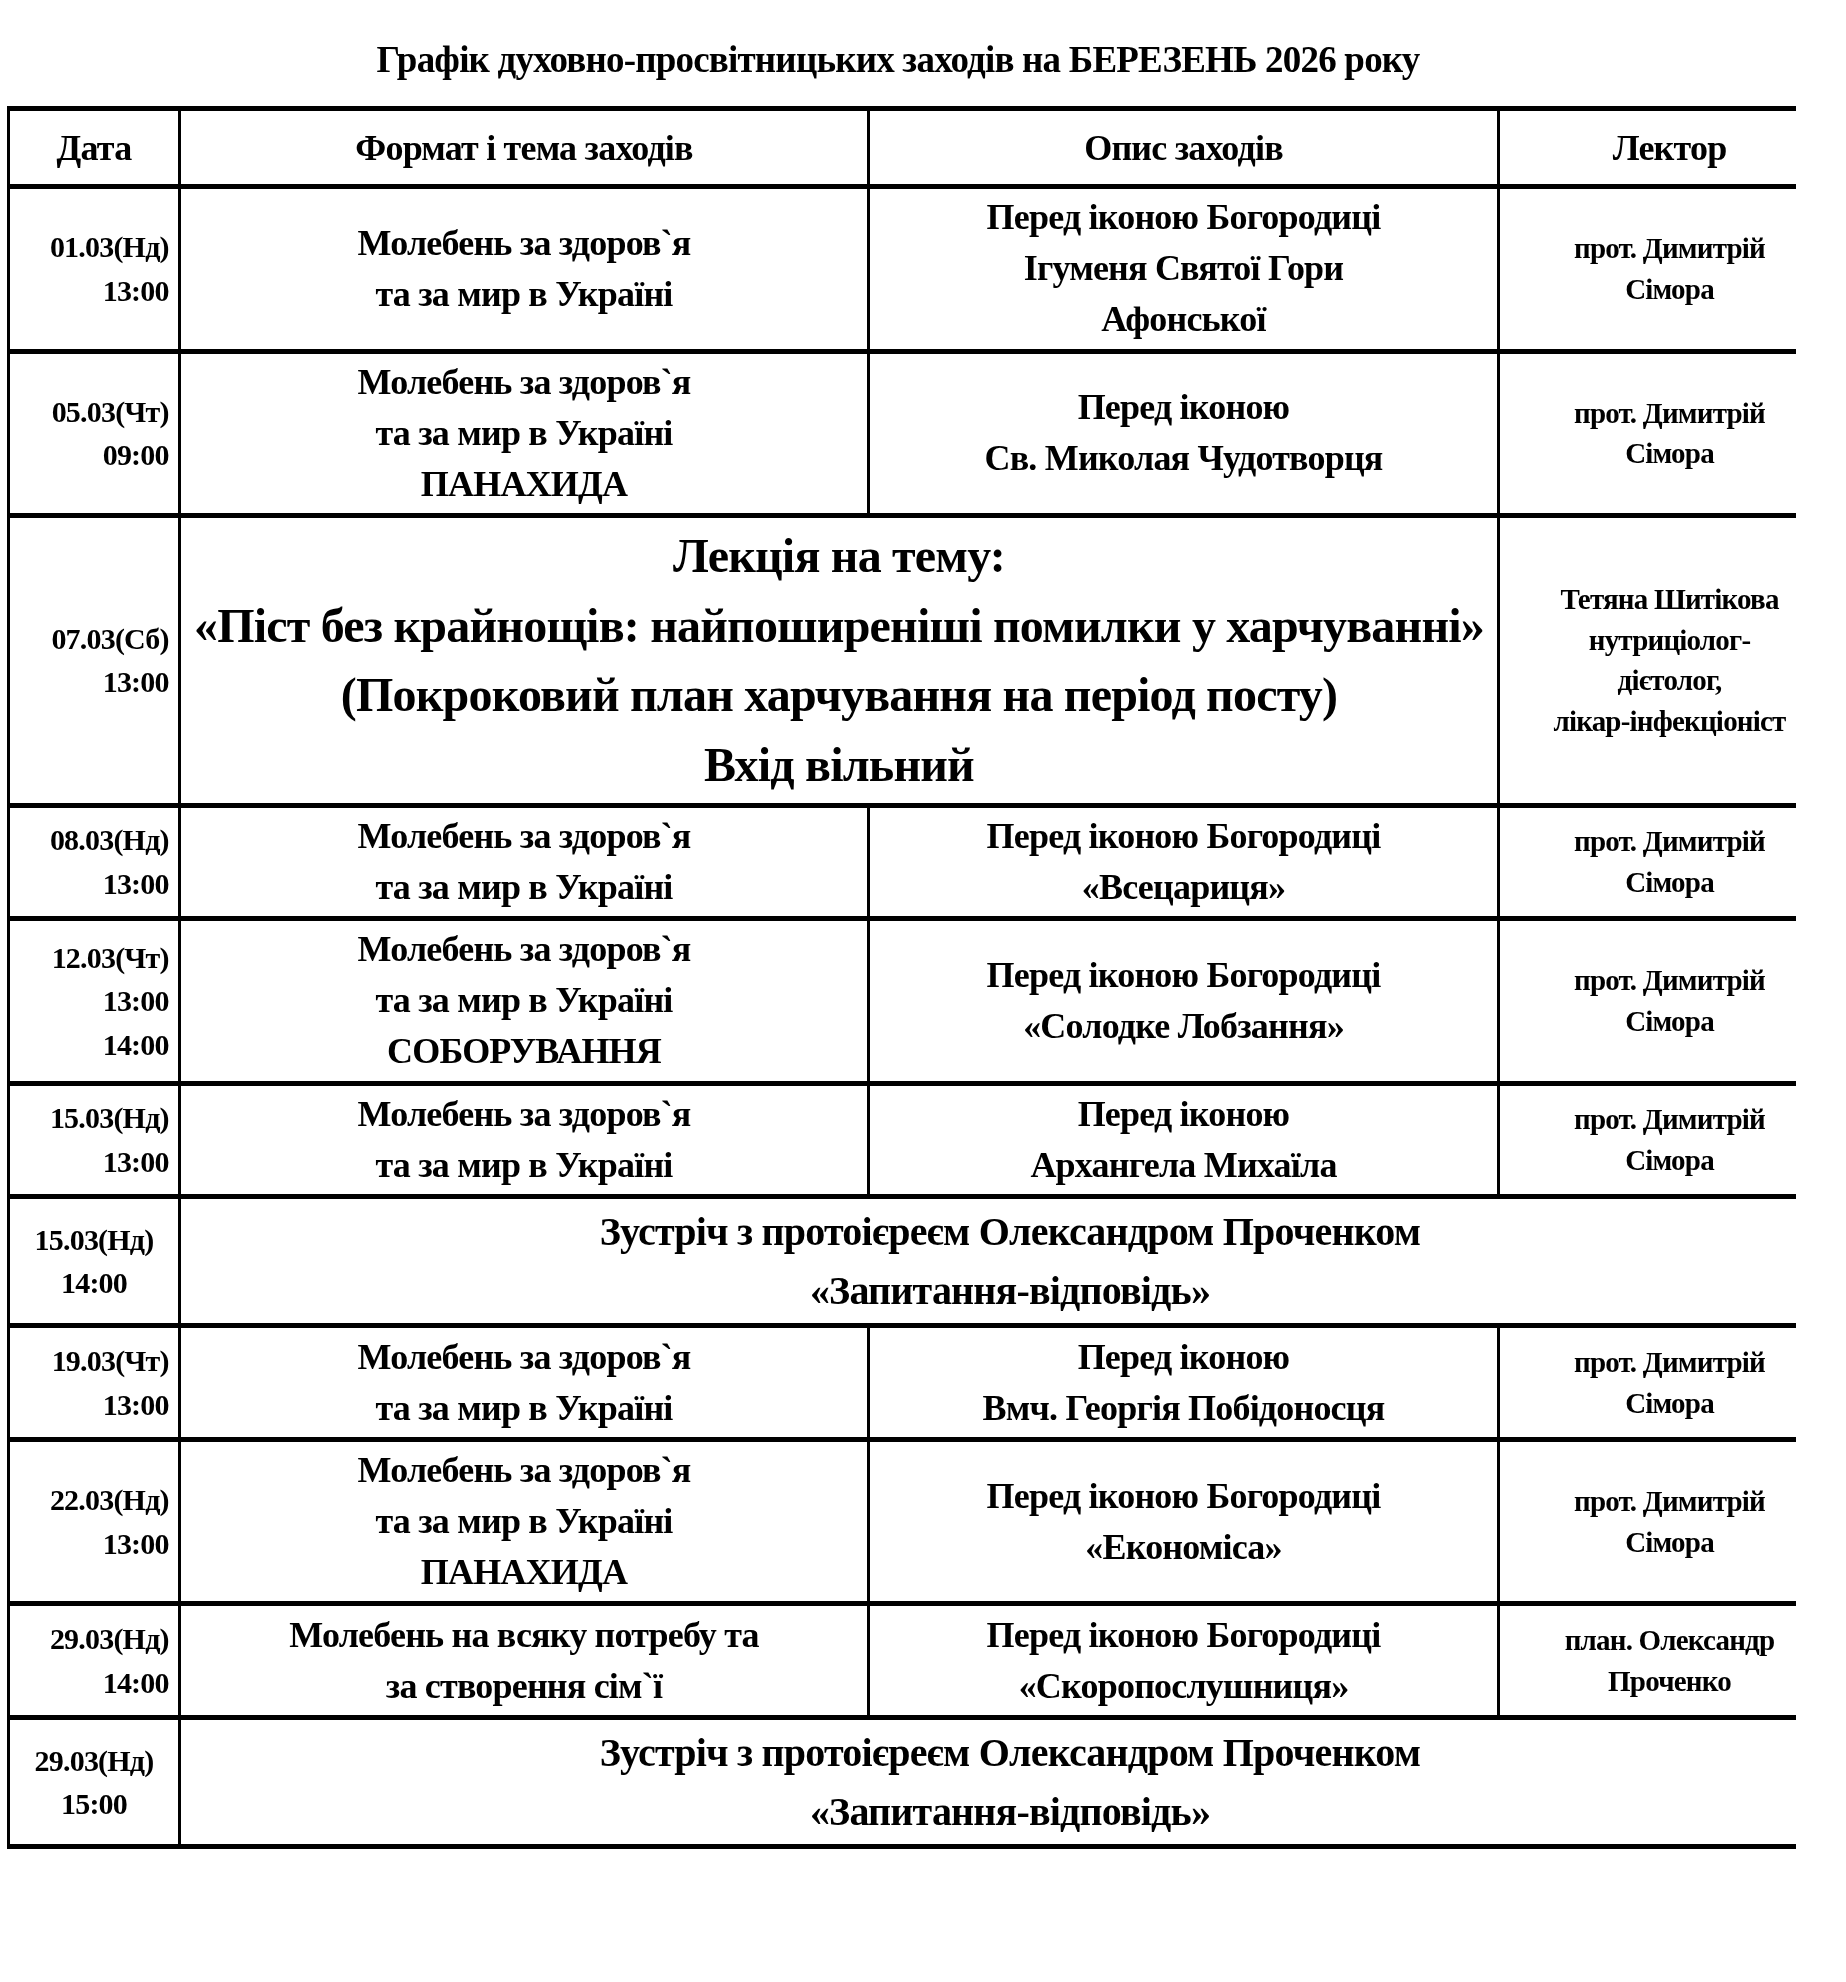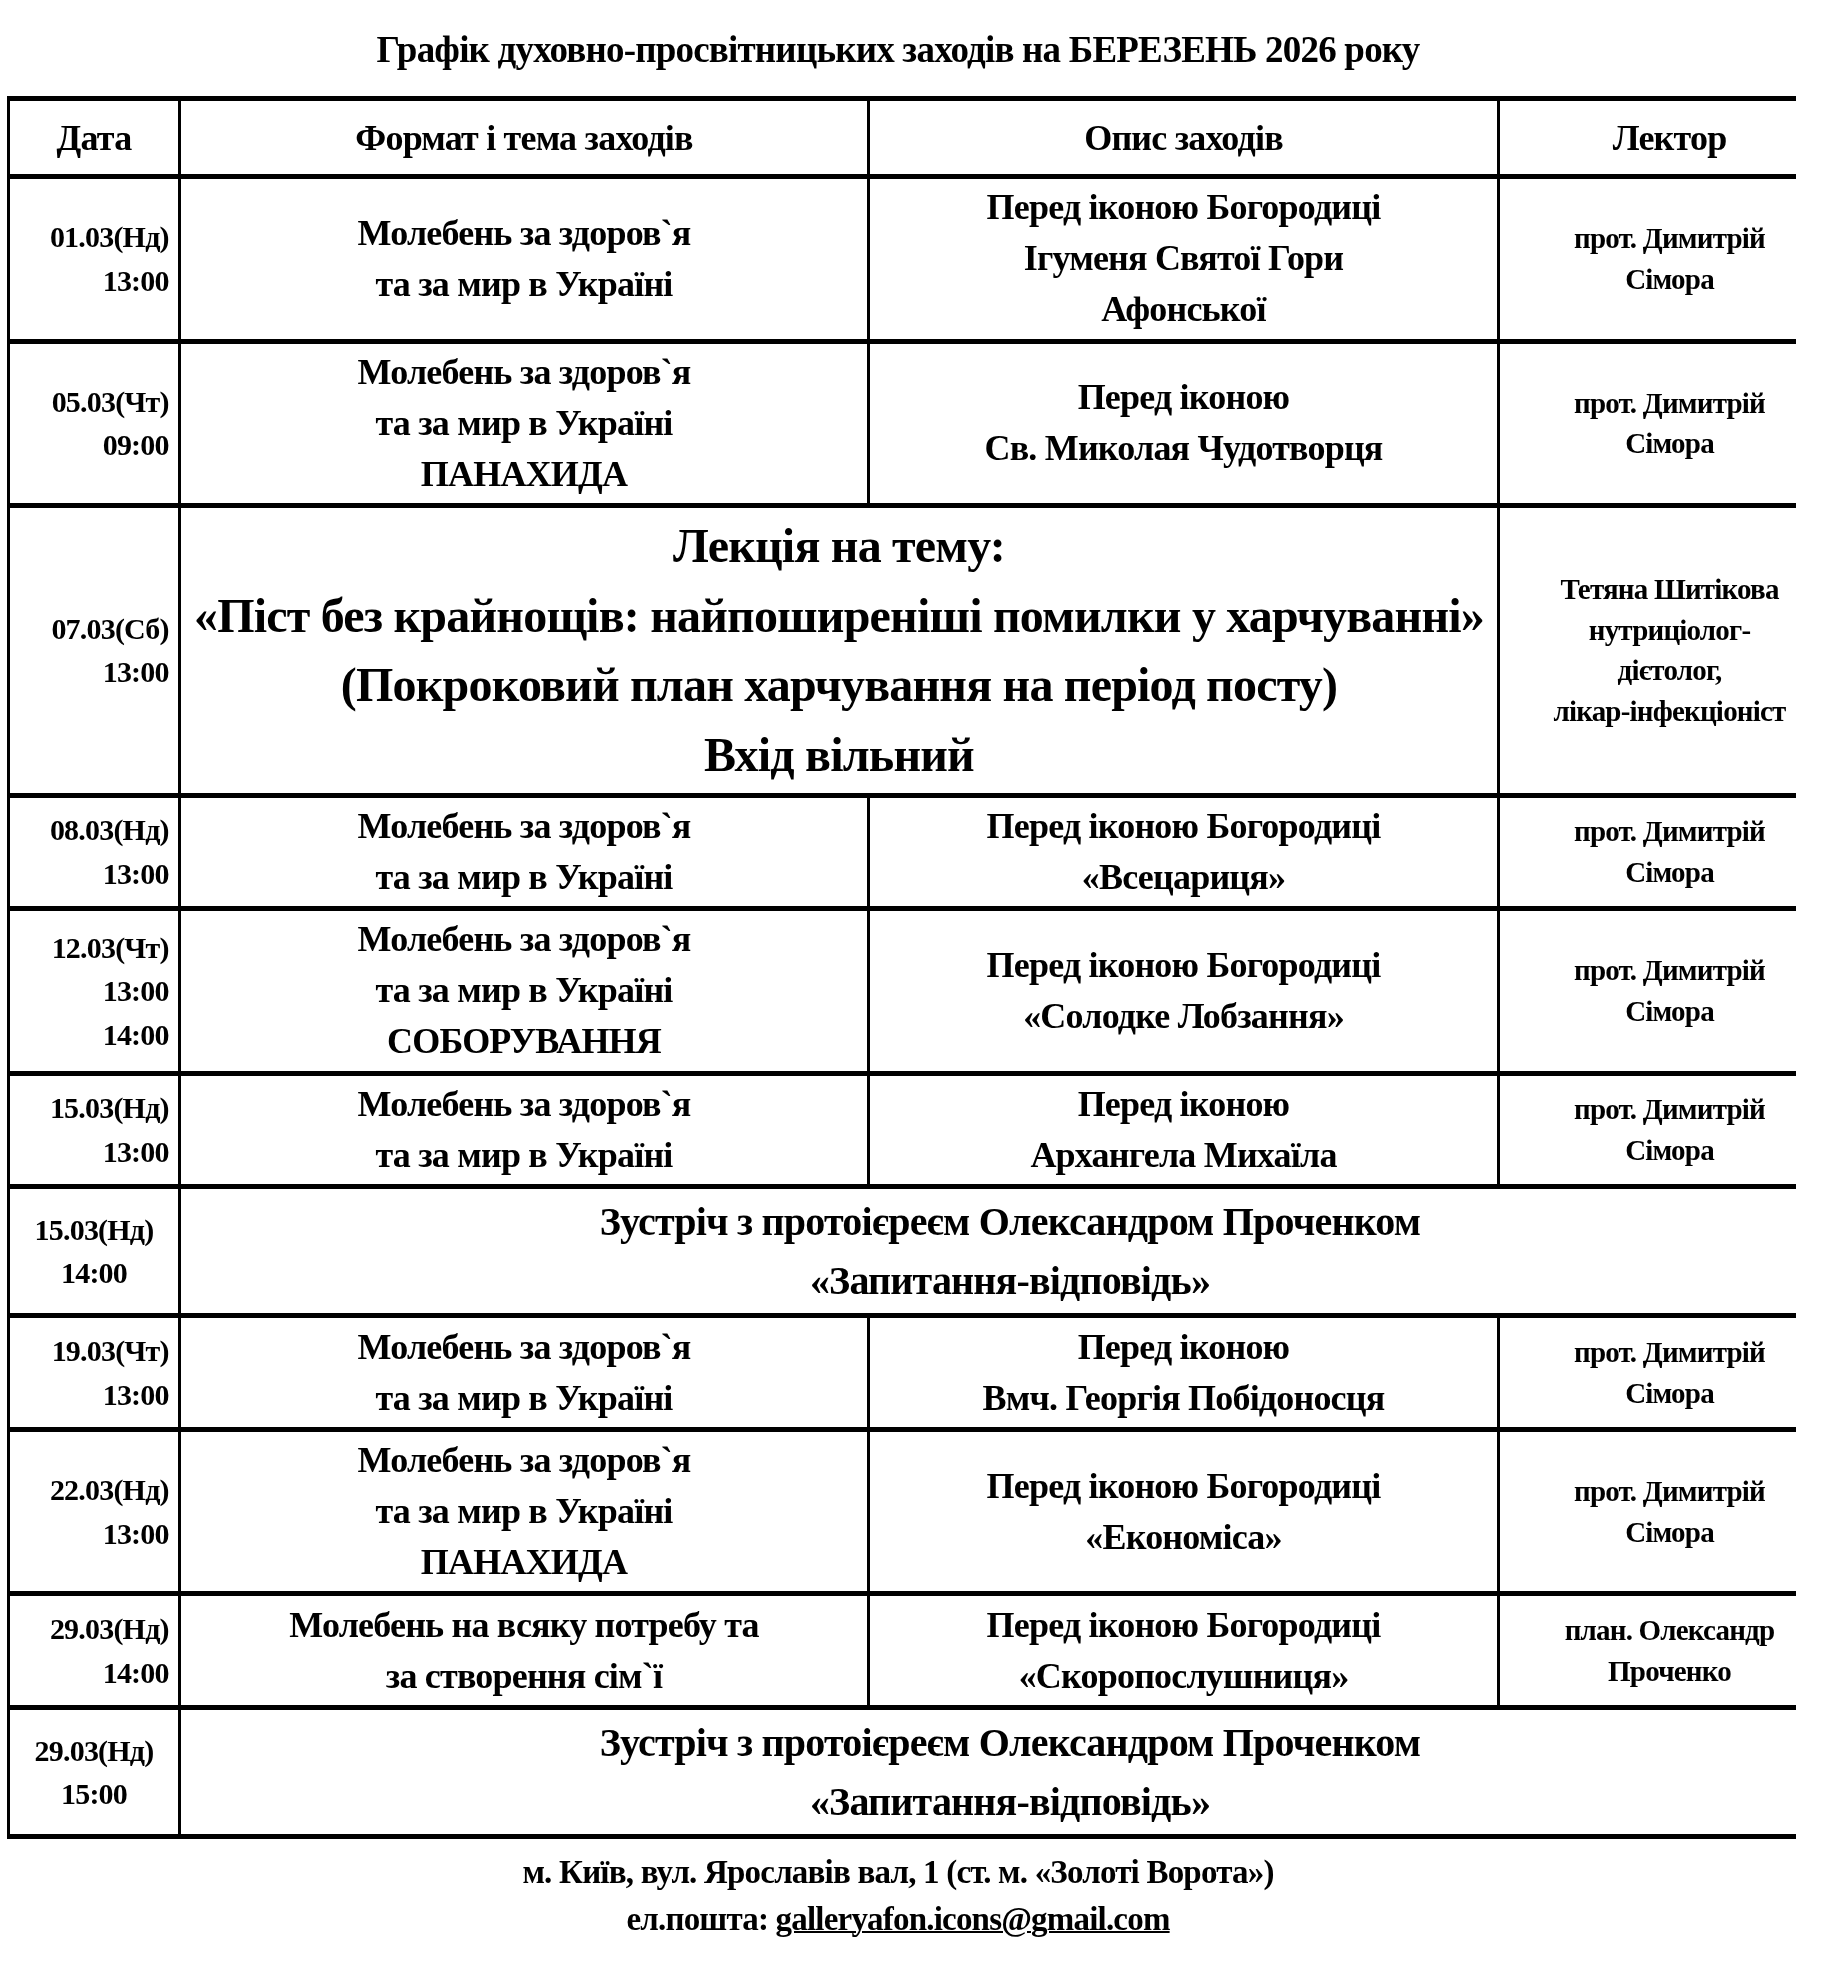--- a/index.html
+++ b/index.html
@@ -8,21 +8,21 @@
     background: #ffffff;
   }
   .page {
     width: 1796px;
     height: 1982px;
     box-sizing: border-box;
     background: #ffffff;
     color: #000000;
     font-family: "Liberation Serif", "DejaVu Serif", serif;
     font-weight: bold;
-    padding-top: 17px;
+    padding-top: 27px;
     overflow: hidden;
   }
   .doc-title {
     text-align: center;
     font-size: 37px;
     font-weight: bold;
     margin: 11px 0 25px 0;
     letter-spacing: -0.8px;
   }
   table.schedule {
@@ -211,21 +211,15 @@
         </tr>
         <tr style="height: 121px;">
           <td class="date center">29.03(Нд)
 15:00</td>
           <td class="merge3" colspan="3">Зустріч з протоієреєм Олександром Проченком
 «Запитання-відповідь»</td>
         </tr>
       </tbody>
   </table>
 
-  <div class="footer">
-    <div>м. Київ, вул. Ярославів вал, 1 (ст. м. «Золоті Ворота»)</div>
-    <div><span>ел.пошта:</span> <a>galleryafon.icons@gmail.com</a></div>
-    <div> </div>
-
-  </div>
 
 </div>
 
 
 </body></html>

